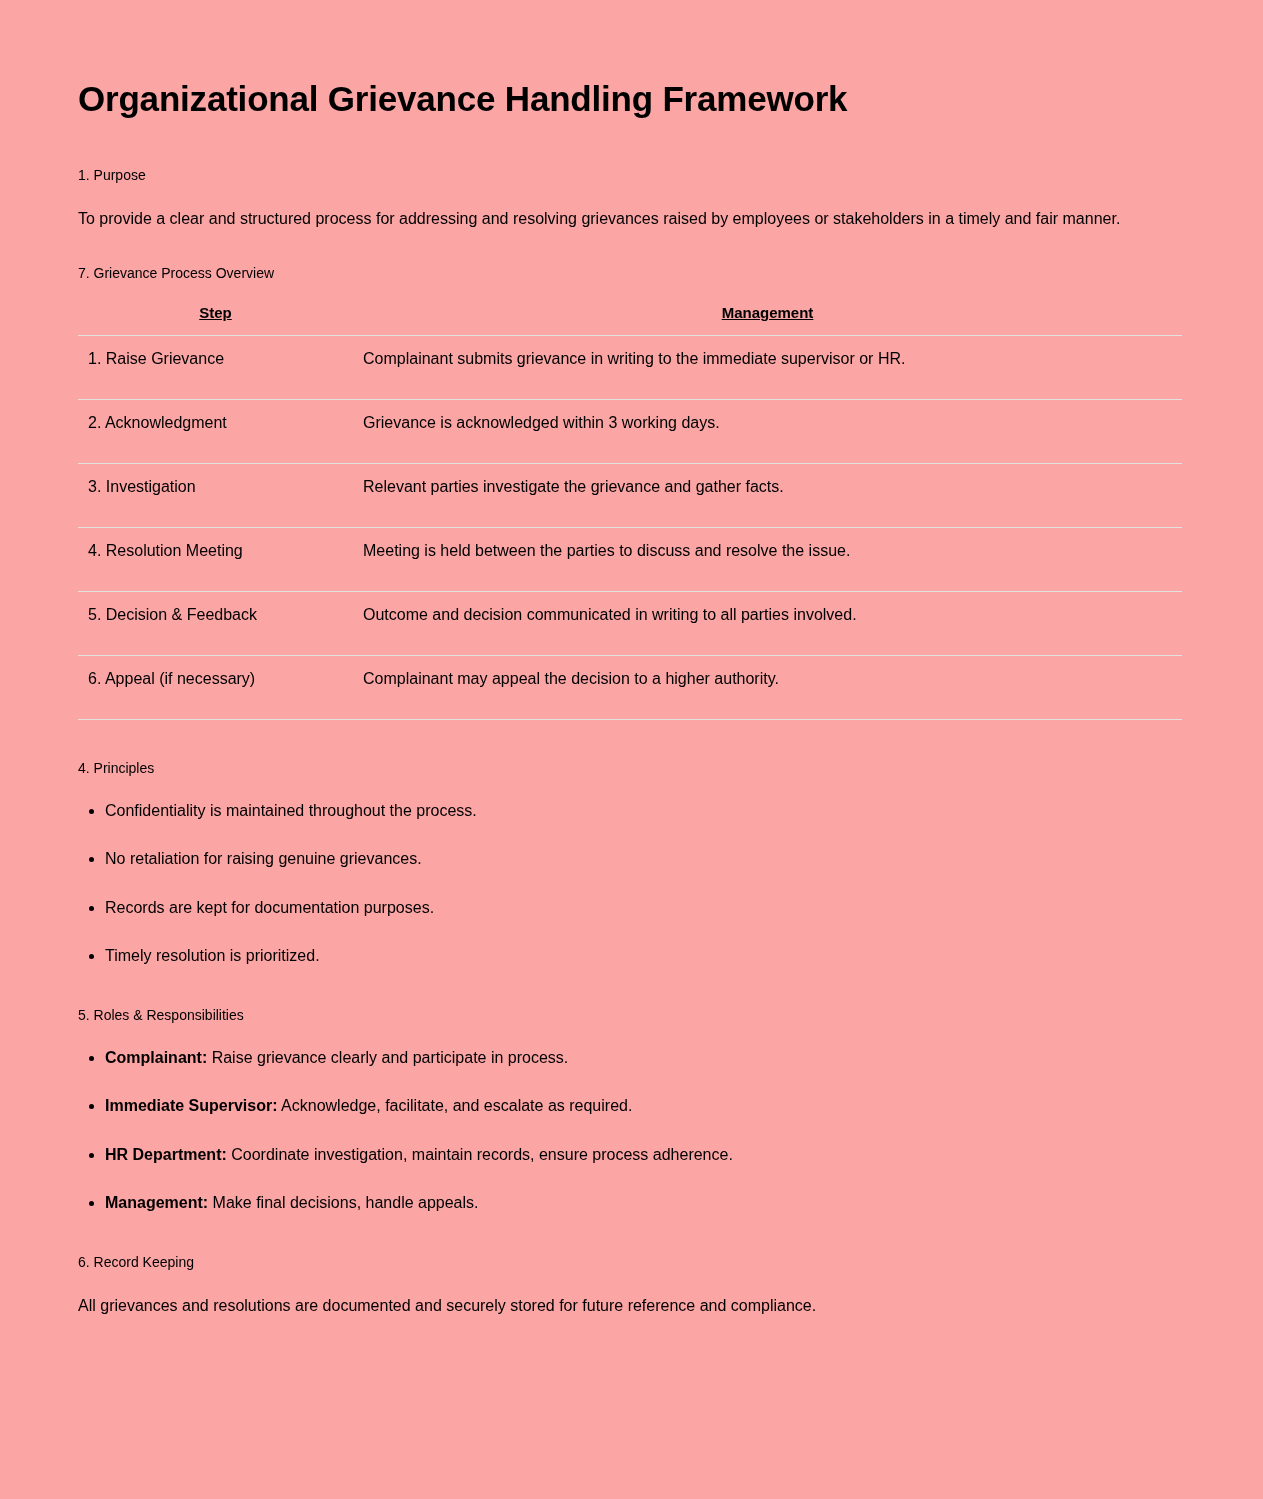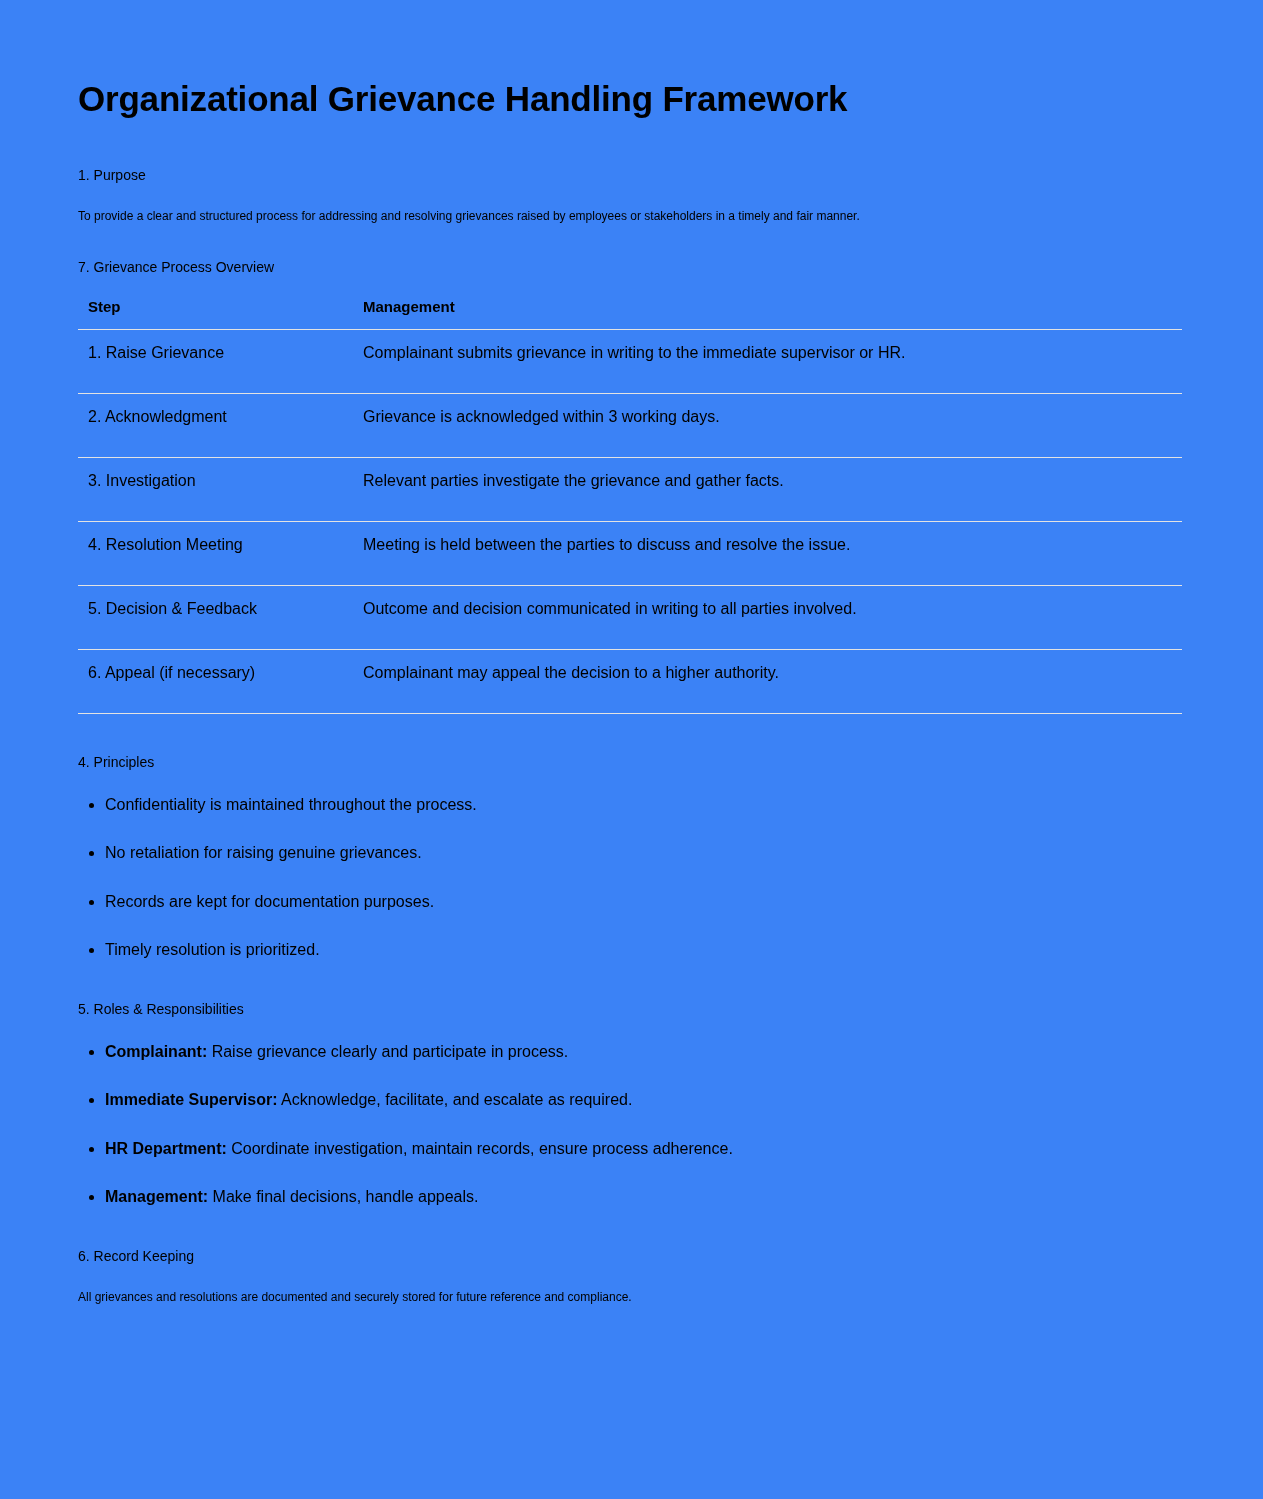--- a/index.html
+++ b/index.html
@@ -12,21 +12,21 @@
     height: 1499px;
     font-family: "Liberation Sans", sans-serif;
     color: #000000;
     -webkit-font-smoothing: antialiased;
   }
   .page {
     box-sizing: border-box;
     width: 1263px;
     min-height: 1499px;
     padding: 78px 81px 40px 78px;
-    background: #3b82f6;
+    background: #fca5a5;
   }
 
   
   .doc-title {
     font-size: 35px;
     font-weight: bold;
     line-height: 1.18;
     letter-spacing: -0.2px;
     margin: 0 0 48px 0;
     color: #000000;
@@ -42,44 +42,45 @@
   }
   .section {
     margin: 0 0 40px 0;
   }
   .section.tight {
     margin-bottom: 34px;
   }
 
   
   .body-text {
-    font-size: 12px;
+    font-size: 16px;
     line-height: 1.5;
     margin: 0;
     color: #000000;
   }
 
   
   .process-table {
     width: 1104px;
     border-collapse: collapse;
     table-layout: fixed;
     margin: 0;
   }
   .process-table col.col-step { width: 275px; }
   .process-table col.col-desc { width: 829px; }
 
   .process-table th {
-    text-align: left;
+    text-align: center;
     font-size: 15px;
     font-weight: bold;
     padding: 0 10px 14px 10px;
     border-bottom: 1px solid #e3e3e3;
     color: #000000;
     vertical-align: bottom;
+    text-decoration: underline;
   }
   .process-table td {
     text-align: left;
     font-size: 16px;
     font-weight: normal;
     padding: 13px 10px 30px 10px;
     border-bottom: 1px solid #e3e3e3;
     color: #000000;
     vertical-align: top;
     line-height: 1.25;

